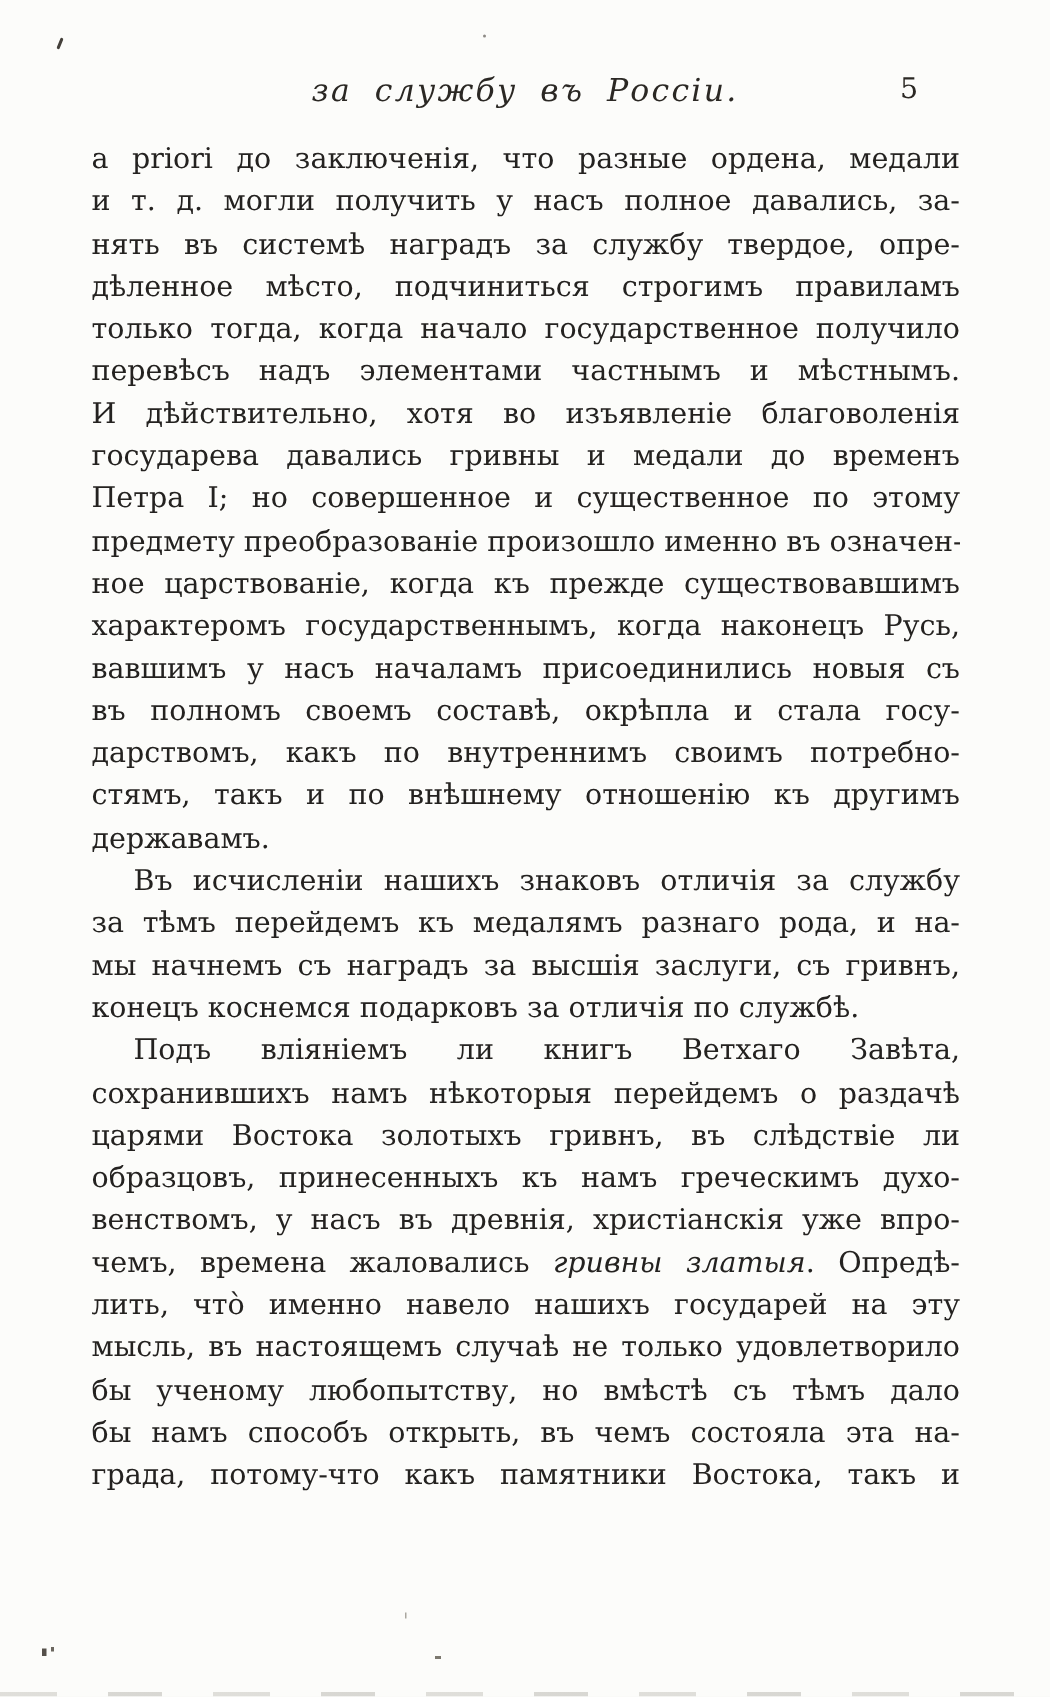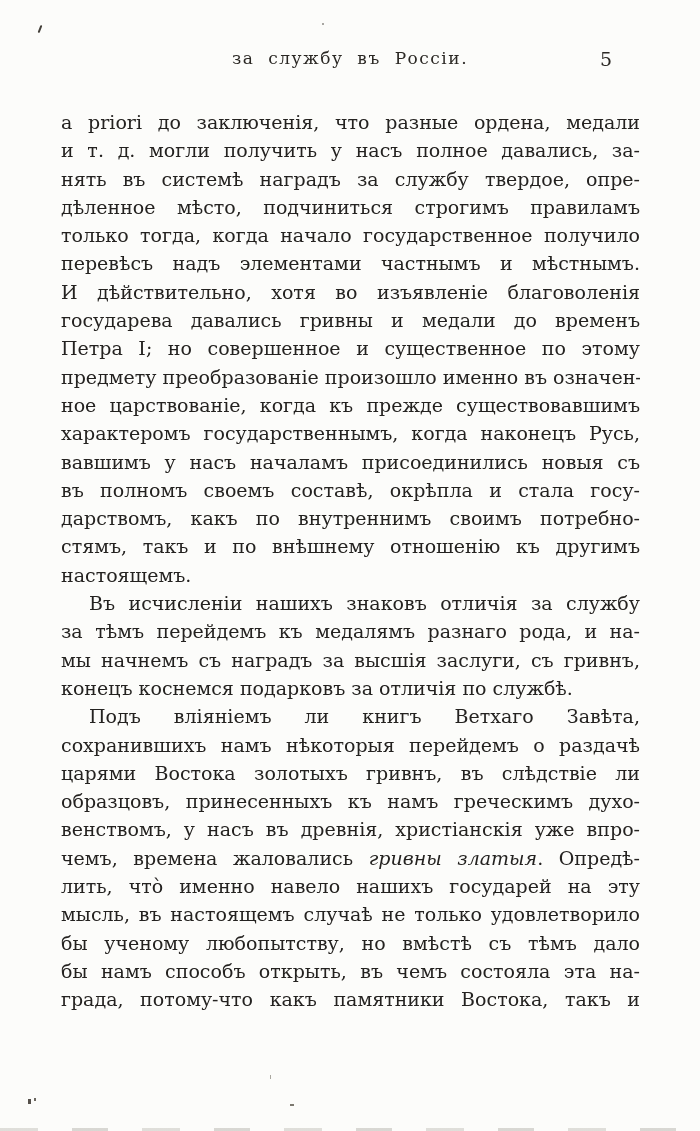--- a/index.html
+++ b/index.html
@@ -15,35 +15,36 @@
     color: #282521;
     overflow: hidden;
   }
   
   .running-head {
     position: absolute;
     top: 48px; left: 0; width: 700px; height: 30px;
     text-align: center;
   }
   .running-title {
-    font-size: 17px;
+    font-style: italic;
+    font-size: 21px;
     letter-spacing: 1.5px;
     word-spacing: 7px;
     color: #2b2824;
   }
   .page-number {
     position: absolute;
     top: 48px; left: 600px;
     font-size: 19px;
     color: #2b2824;
   }
   
   .body-text {
     position: absolute;
-    top: 108px; left: 61px;
+    top: 92px; left: 61px;
     width: 579px;
   }
   .line {
     height: 28.3px;
     line-height: 28.3px;
     font-size: 19px;
     text-align: justify;
     text-align-last: justify;
     overflow: hidden;
     white-space: nowrap;
@@ -95,21 +96,21 @@
       <div class="line"><span>И дѣйствительно, хотя во изъявленіе благоволенія</span></div>
       <div class="line"><span>государева давались гривны и медали до временъ</span></div>
       <div class="line"><span>Петра I; но совершенное и существенное по этому</span></div>
       <div class="line"><span>предмету преобразованіе произошло именно въ означен-</span></div>
       <div class="line"><span>ное царствованіе, когда къ прежде существовавшимъ</span></div>
       <div class="line"><span>характеромъ государственнымъ, когда наконецъ Русь,</span></div>
       <div class="line"><span>вавшимъ у насъ началамъ присоединились новыя съ</span></div>
       <div class="line"><span>въ полномъ своемъ составѣ, окрѣпла и стала госу-</span></div>
       <div class="line"><span>дарствомъ, какъ по внутреннимъ своимъ потребно-</span></div>
       <div class="line"><span>стямъ, такъ и по внѣшнему отношенію къ другимъ</span></div>
-      <div class="line nojust"><span>настоящемъ.</span></div>
+      <div class="line nojust"><span>державамъ.</span></div>
       <div class="line indent"><span>Въ исчисленіи нашихъ знаковъ отличія за службу</span></div>
       <div class="line"><span>за тѣмъ перейдемъ къ медалямъ разнаго рода, и на-</span></div>
       <div class="line"><span>мы начнемъ съ наградъ за высшія заслуги, съ гривнъ,</span></div>
       <div class="line nojust"><span>конецъ коснемся подарковъ за отличія по службѣ.</span></div>
       <div class="line indent"><span>Подъ вліяніемъ ли книгъ Ветхаго Завѣта,</span></div>
       <div class="line"><span>сохранившихъ намъ нѣкоторыя перейдемъ о раздачѣ</span></div>
       <div class="line"><span>царями Востока золотыхъ гривнъ, въ слѣдствіе ли</span></div>
       <div class="line"><span>образцовъ, принесенныхъ къ намъ греческимъ духо-</span></div>
       <div class="line"><span>венствомъ, у насъ въ древнія, христіанскія уже впро-</span></div>
       <div class="line"><span>чемъ, времена жаловались </span><span class="italic">гривны златыя</span><span>. Опредѣ-</span></div>

